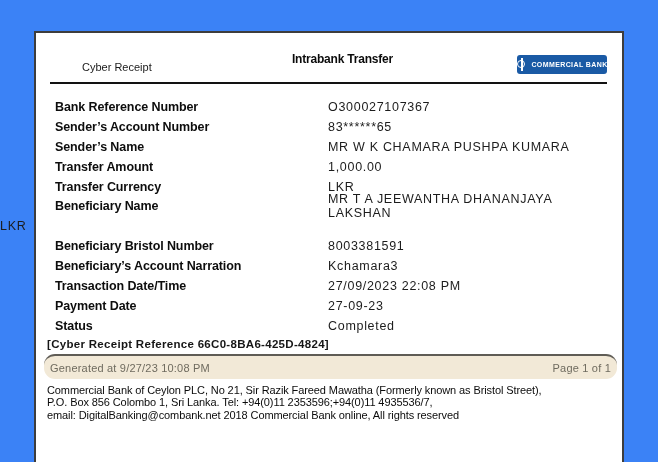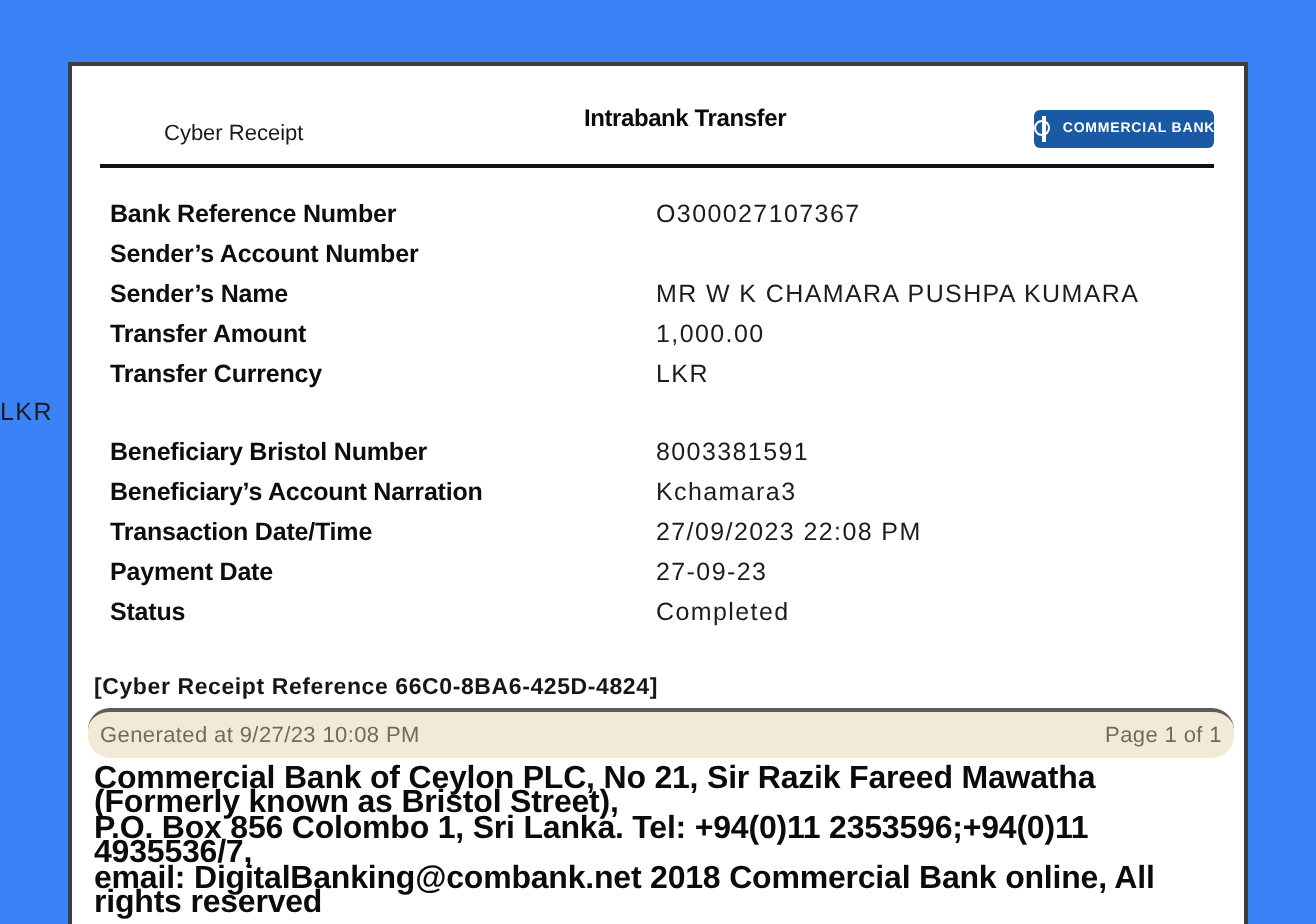--- a/index.html
+++ b/index.html
@@ -31,21 +31,21 @@
   .row .val{flex:1;letter-spacing:0.7px;color:#1c1c1c;}
 
   .reference{position:absolute;left:47px;top:338px;font-size:11.5px;letter-spacing:0.3px;color:#161616;font-weight:bold;}
 
   .genbar{position:absolute;left:44px;top:354px;width:573px;height:25px;
           background:var(--bar-bg,#f2e9d7);border-top:2.5px solid var(--bar-border,#5f5c55);
           box-sizing:border-box;display:flex;align-items:center;justify-content:space-between;
           padding:0 6px;font-size:11px;color:var(--bar-text,#6f6b5f);letter-spacing:0.2px;border-radius:11px;}
 
   .footer{position:absolute;left:47px;top:384px;width:560px;
-          font-size:16px;font-weight:700;line-height:12.4px;letter-spacing:-0.1px;color:#0b0b0b;}
+          font-size:11px;font-weight:400;line-height:12.4px;letter-spacing:-0.1px;color:#0b0b0b;}
 </style>
 </head>
 <body>
 
 <div class="page">
   <div class="frame"></div>
 
   <div class="doc-label">Cyber Receipt</div>
   <div class="title">Intrabank Transfer</div>
 
@@ -60,37 +60,42 @@
   <div class="divider"></div>
 
   <div class="fields">
     <div class="row">
       <span class="lbl">Bank Reference Number</span>
       <span class="val">O300027107367</span>
     </div>
 
     <div class="row">
       <span class="lbl">Sender’s Account Number</span>
+      <span class="val">83******65</span>
     </div>
 
     <div class="row">
       <span class="lbl">Sender’s Name</span>
       <span class="val">MR W K CHAMARA PUSHPA KUMARA</span>
     </div>
 
     <div class="row">
       <span class="lbl">Transfer Amount</span>
       <span class="val">1,000.00</span>
     </div>
 
     <div class="row">
       <span class="lbl">Transfer Currency</span>
       <span class="val">LKR</span>
     </div>
 
+    <div class="row">
+      <span class="lbl">Beneficiary Name</span>
+      <span class="val">MR T A JEEWANTHA DHANANJAYA LAKSHAN</span>
+    </div>
 
     <div class="row">
       <span class="val">LKR</span>
     </div>
 
     <div class="row">
       <span class="lbl">Beneficiary Bristol Number</span>
       <span class="val">8003381591</span>
     </div>
 

